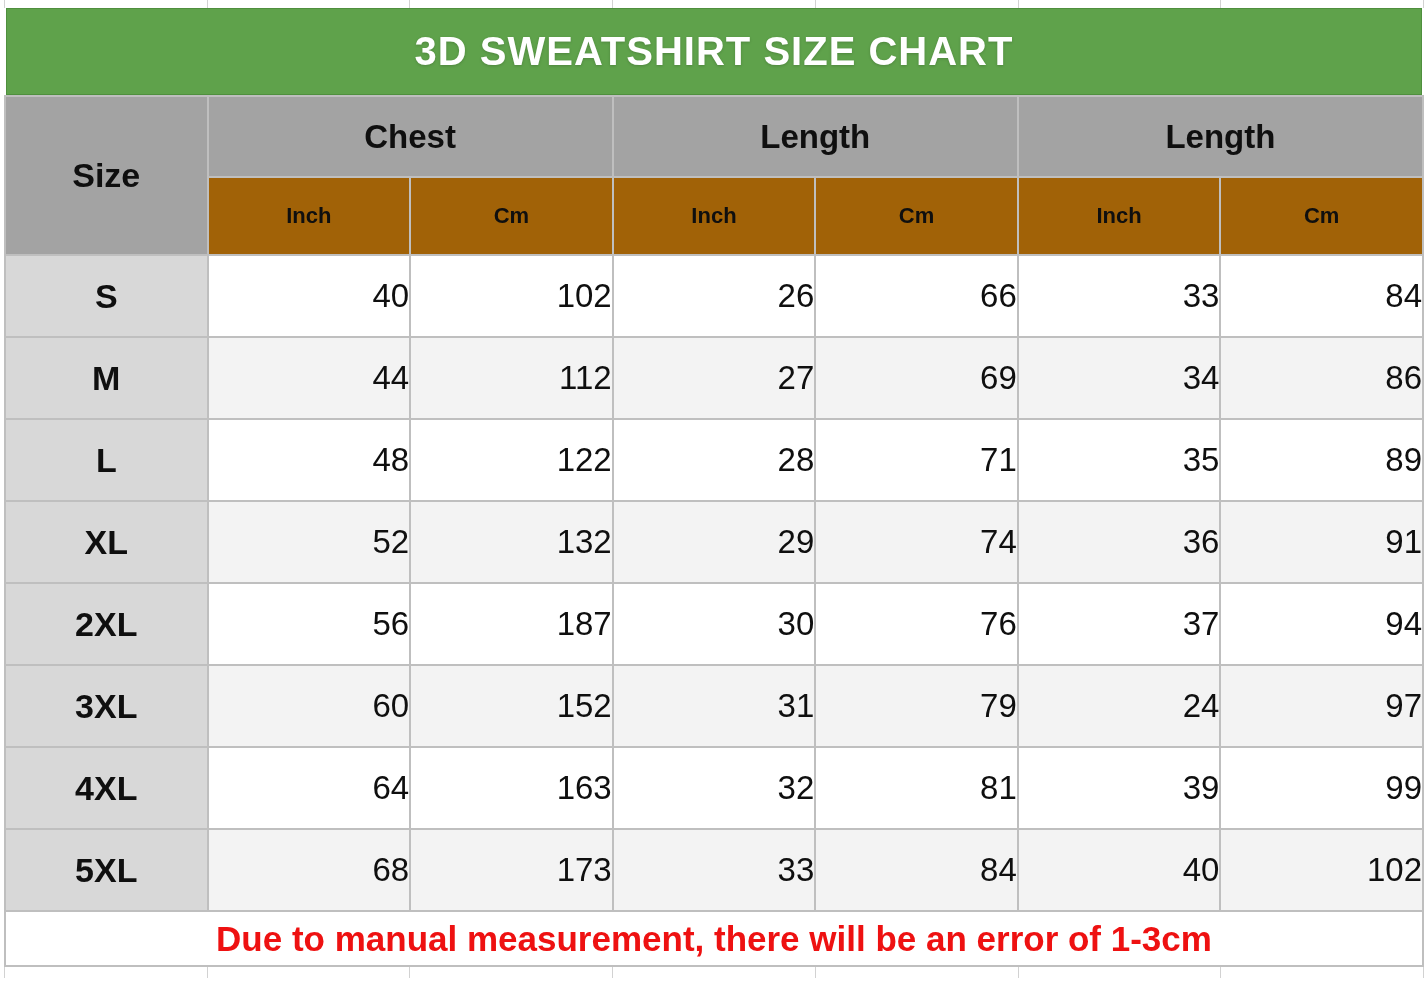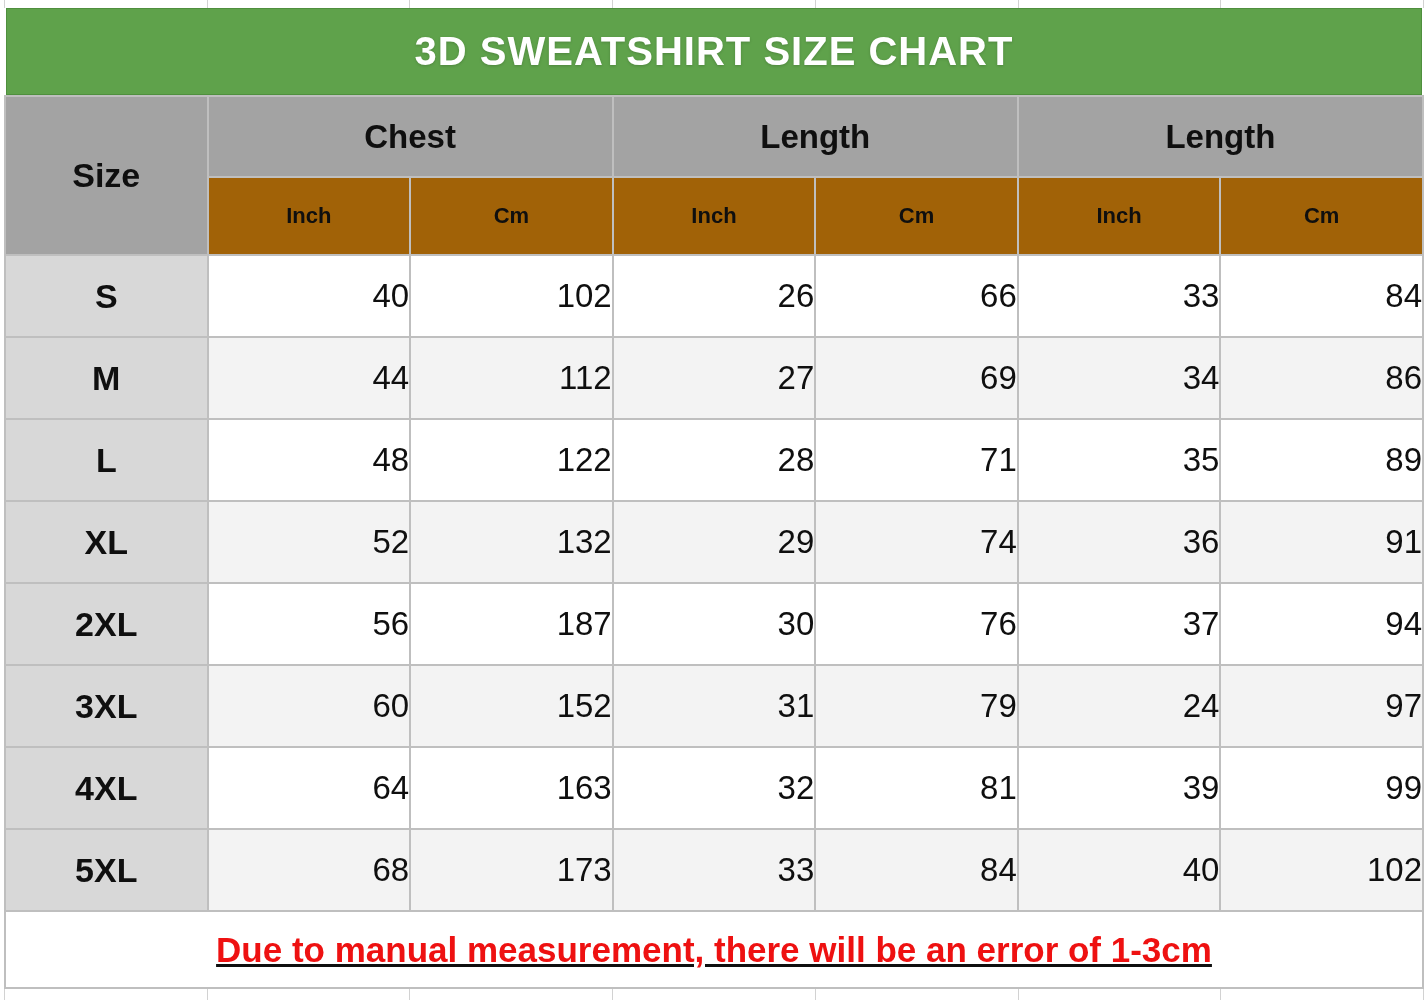--- a/index.html
+++ b/index.html
@@ -93,21 +93,21 @@
     font-size: 34px;
     font-weight: bold;
   }
   tbody.data td.val {
     font-size: 33px;
     font-weight: 400;
     background: #ffffff;
     text-align: right;
   }
   tbody.data tr:nth-child(even) td.val { background: #f3f3f3; }
-  tr.note-row { height: 77px; text-decoration: underline; }
+  tr.note-row { height: 55px; }
   td.note-cell {
     background: #ffffff;
     font-size: 35px;
     font-weight: bold;
     color: #ee1111;
   }
 </style>
 </head>
 <body>
 

